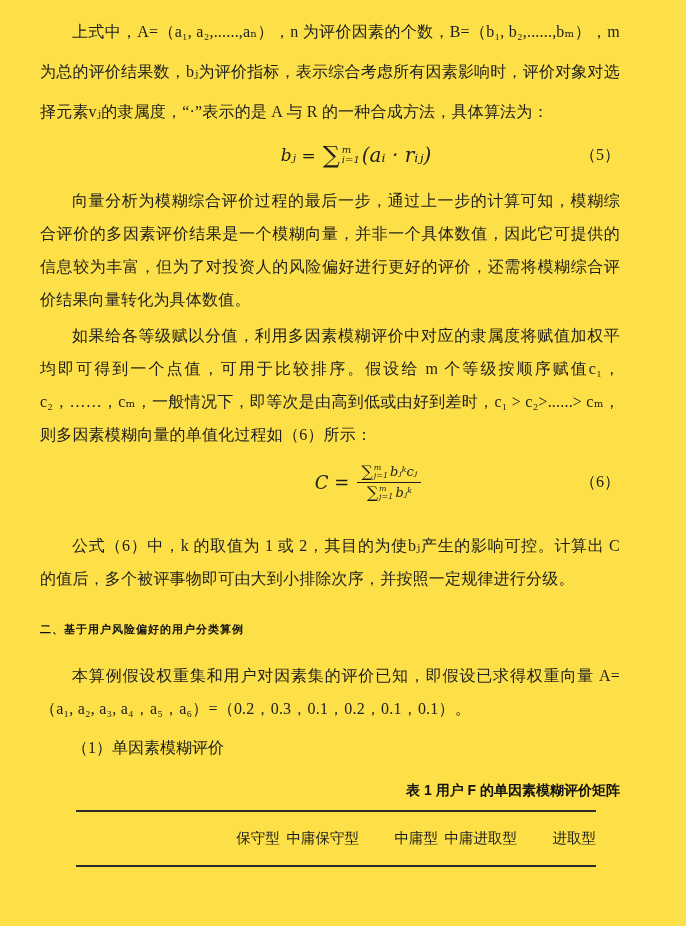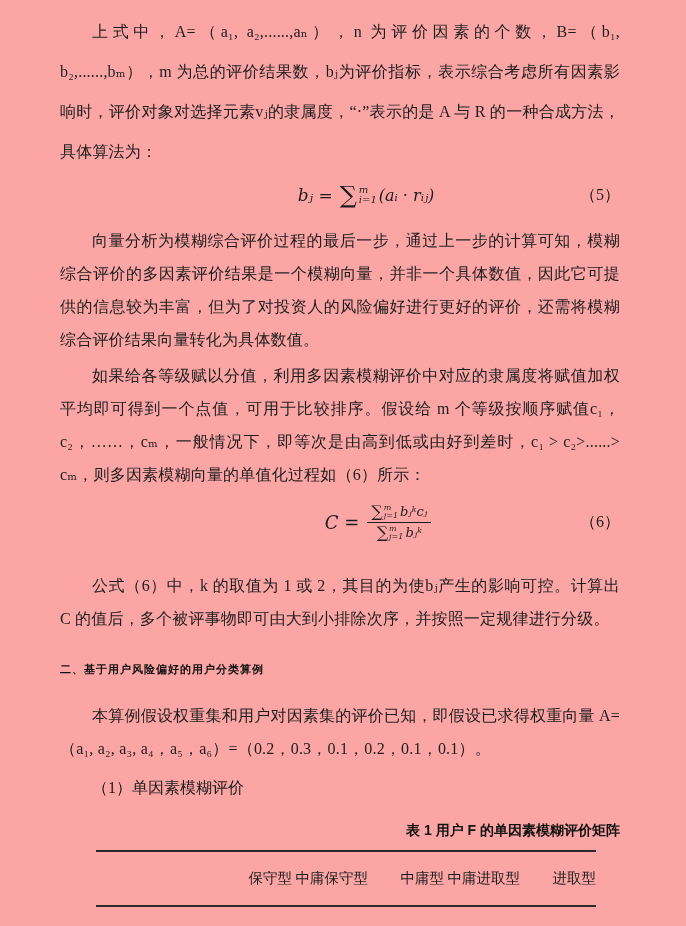--- a/index.html
+++ b/index.html
@@ -1,21 +1,21 @@
 <!DOCTYPE html>
 <html><head>
 <meta charset="utf-8">
 <style>
   html, body { margin: 0; padding: 0; background: #ffffff; }
   body { width: 686px; height: 926px; overflow: hidden; }
   .page {
     box-sizing: border-box;
     width: 686px; height: 926px;
-    padding: 12px 66px 0 60px;
-    background: #fca5a5;
+    padding: 12px 66px 0 40px;
+    background: #fde047;
     color: #1d1d1d;
     font-family: "Liberation Serif", "DejaVu Serif", serif;
   }
   .para {
     margin: 0;
     font-size: 16px;
     line-height: 33px;
     text-align: justify;
     text-indent: 2em;
     letter-spacing: 0.2px;
@@ -42,21 +42,21 @@
   .f5 { height: 46px; }
   .f6 { height: 62px; }
   .formula-center {
     display: inline-flex; align-items: center;
     font-style: italic;
     font-family: "DejaVu Serif", "Liberation Serif", serif;
   }
   .shift5 { transform: translateX(26px); }
   .shift6 { transform: translateX(38px); }
   .f-lhs  { font-size: 17px; margin-right: 7px; }
-  .f-rhs  { font-size: 16px; margin-left: 2px; }
+  .f-rhs  { font-size: 20px; margin-left: 2px; }
   .f-lhs6 { font-size: 18px; margin-right: 8px; }
   .sigma-group { display: inline-flex; align-items: center; font-style: normal; }
   .sigma { font-size: 24px; line-height: 24px; }
   .limits {
     display: inline-flex; flex-direction: column; justify-content: center;
     font-size: 10px; line-height: 10px; font-style: italic;
     margin-left: 2px; text-align: left;
   }
   .sigma-group.small .sigma  { font-size: 16px; line-height: 16px; }
   .sigma-group.small .limits { font-size: 8px; line-height: 8px; margin-left: 1px; }

